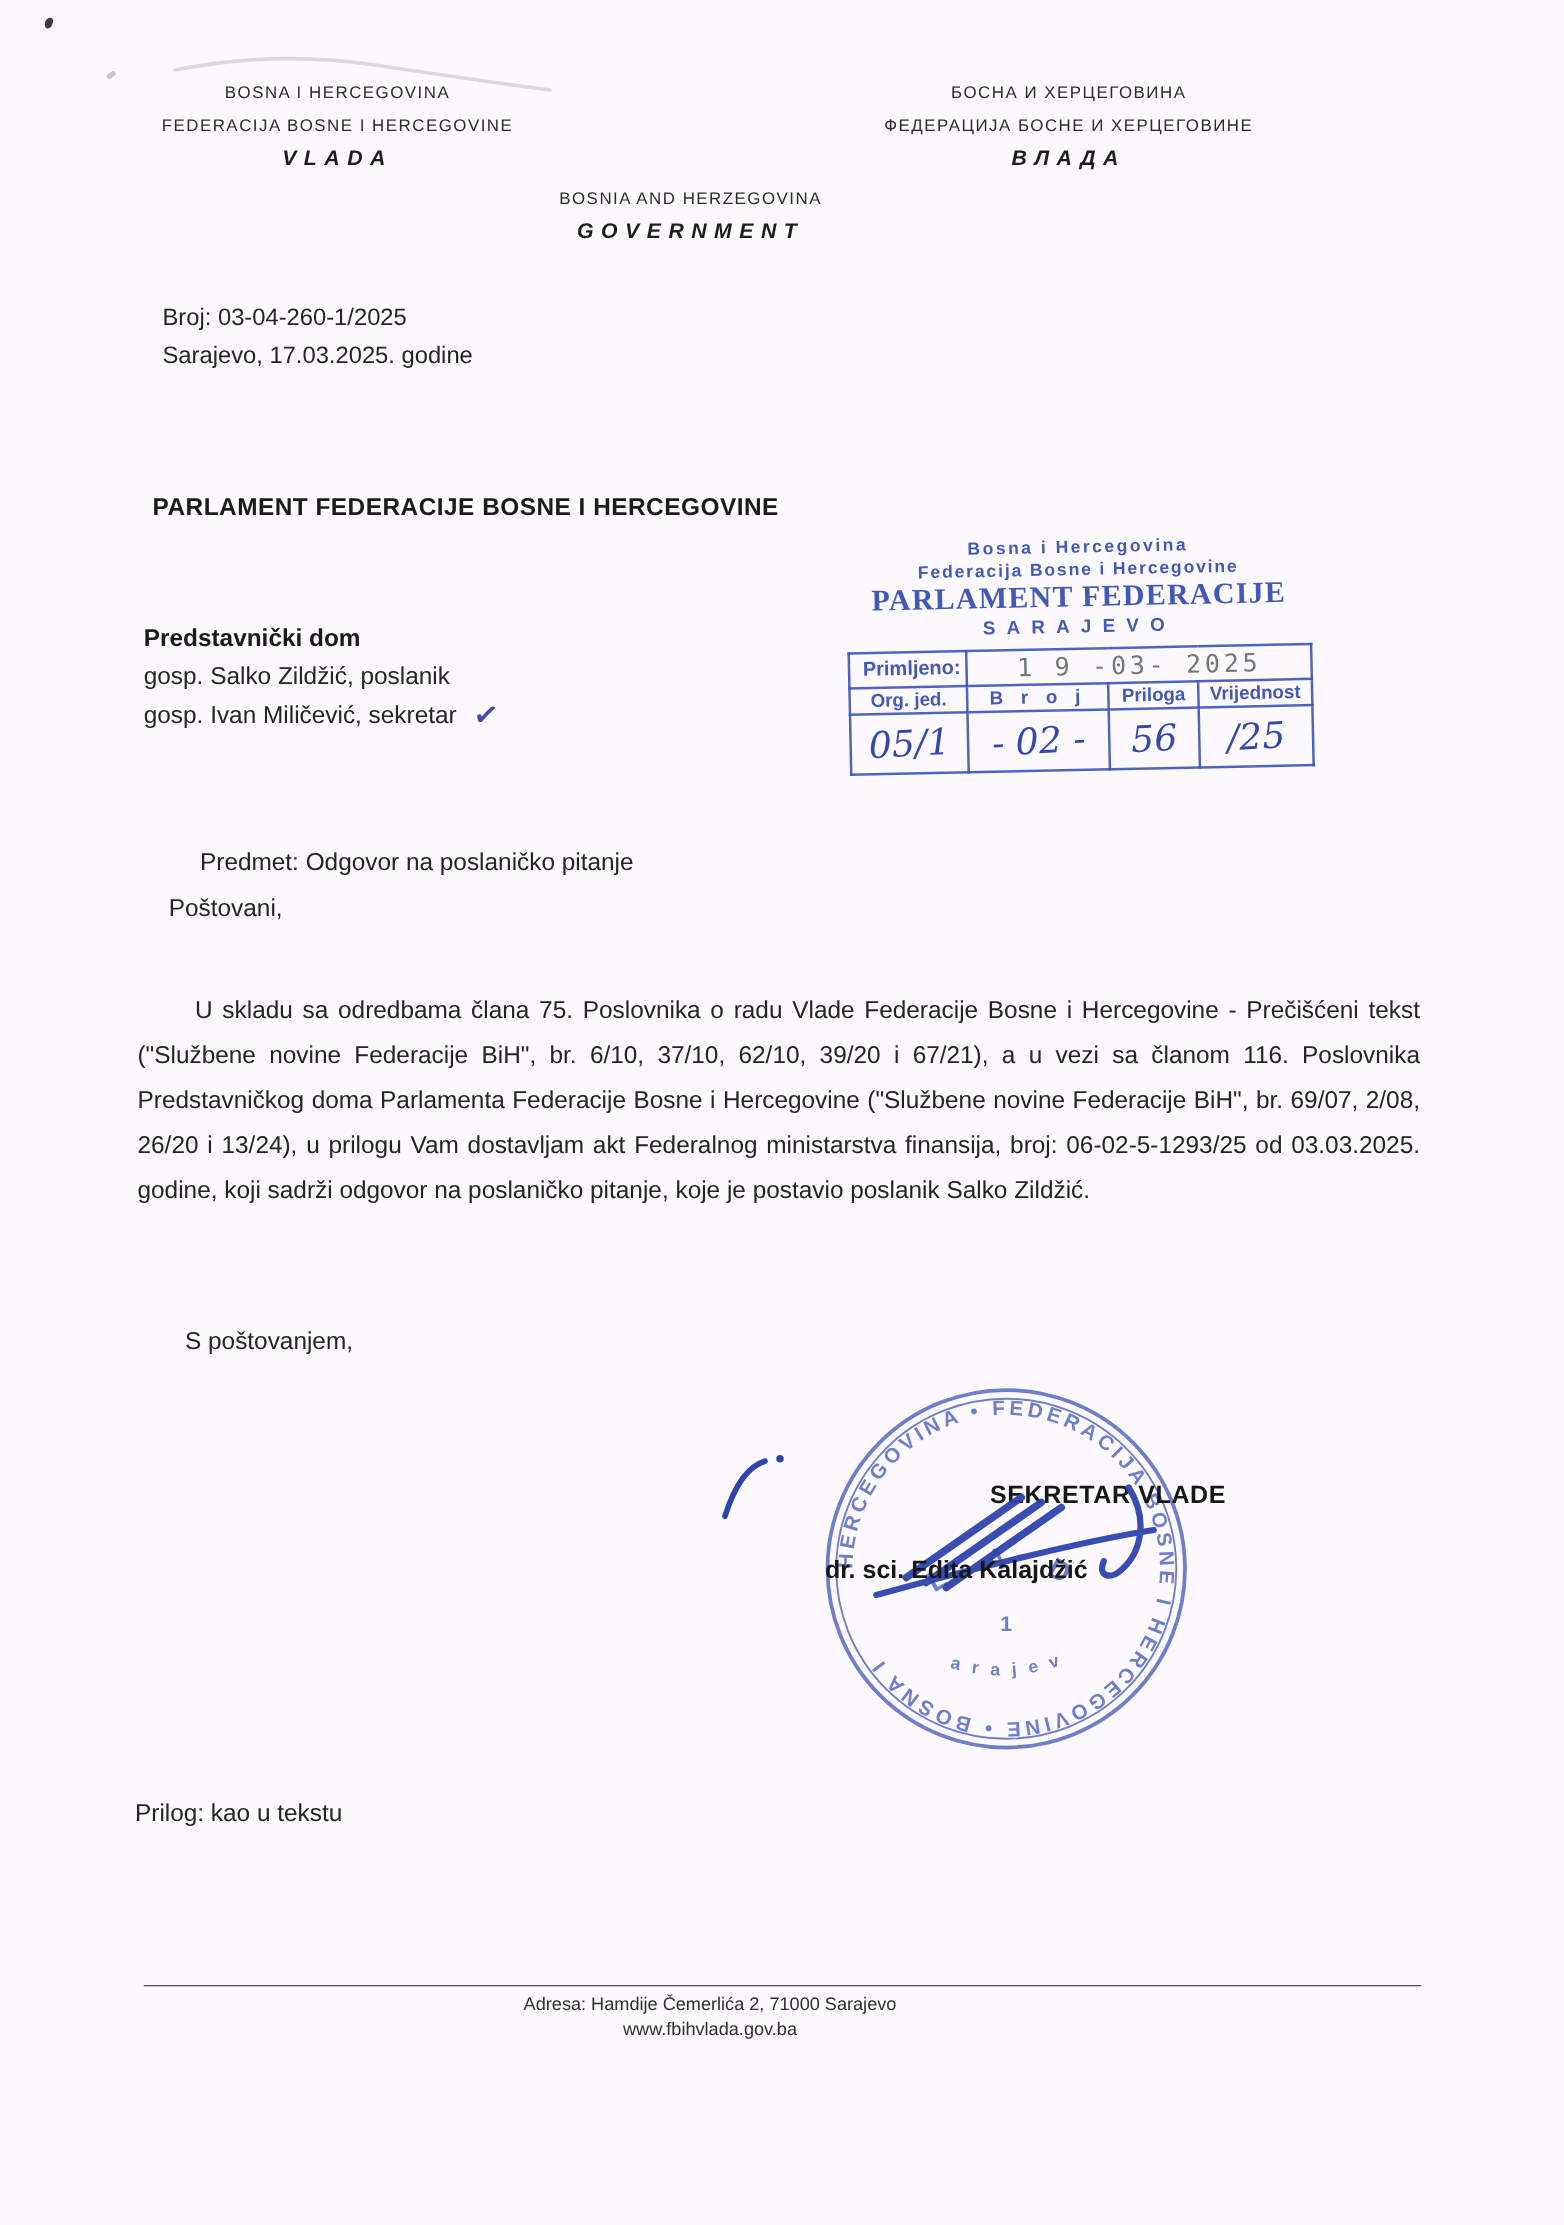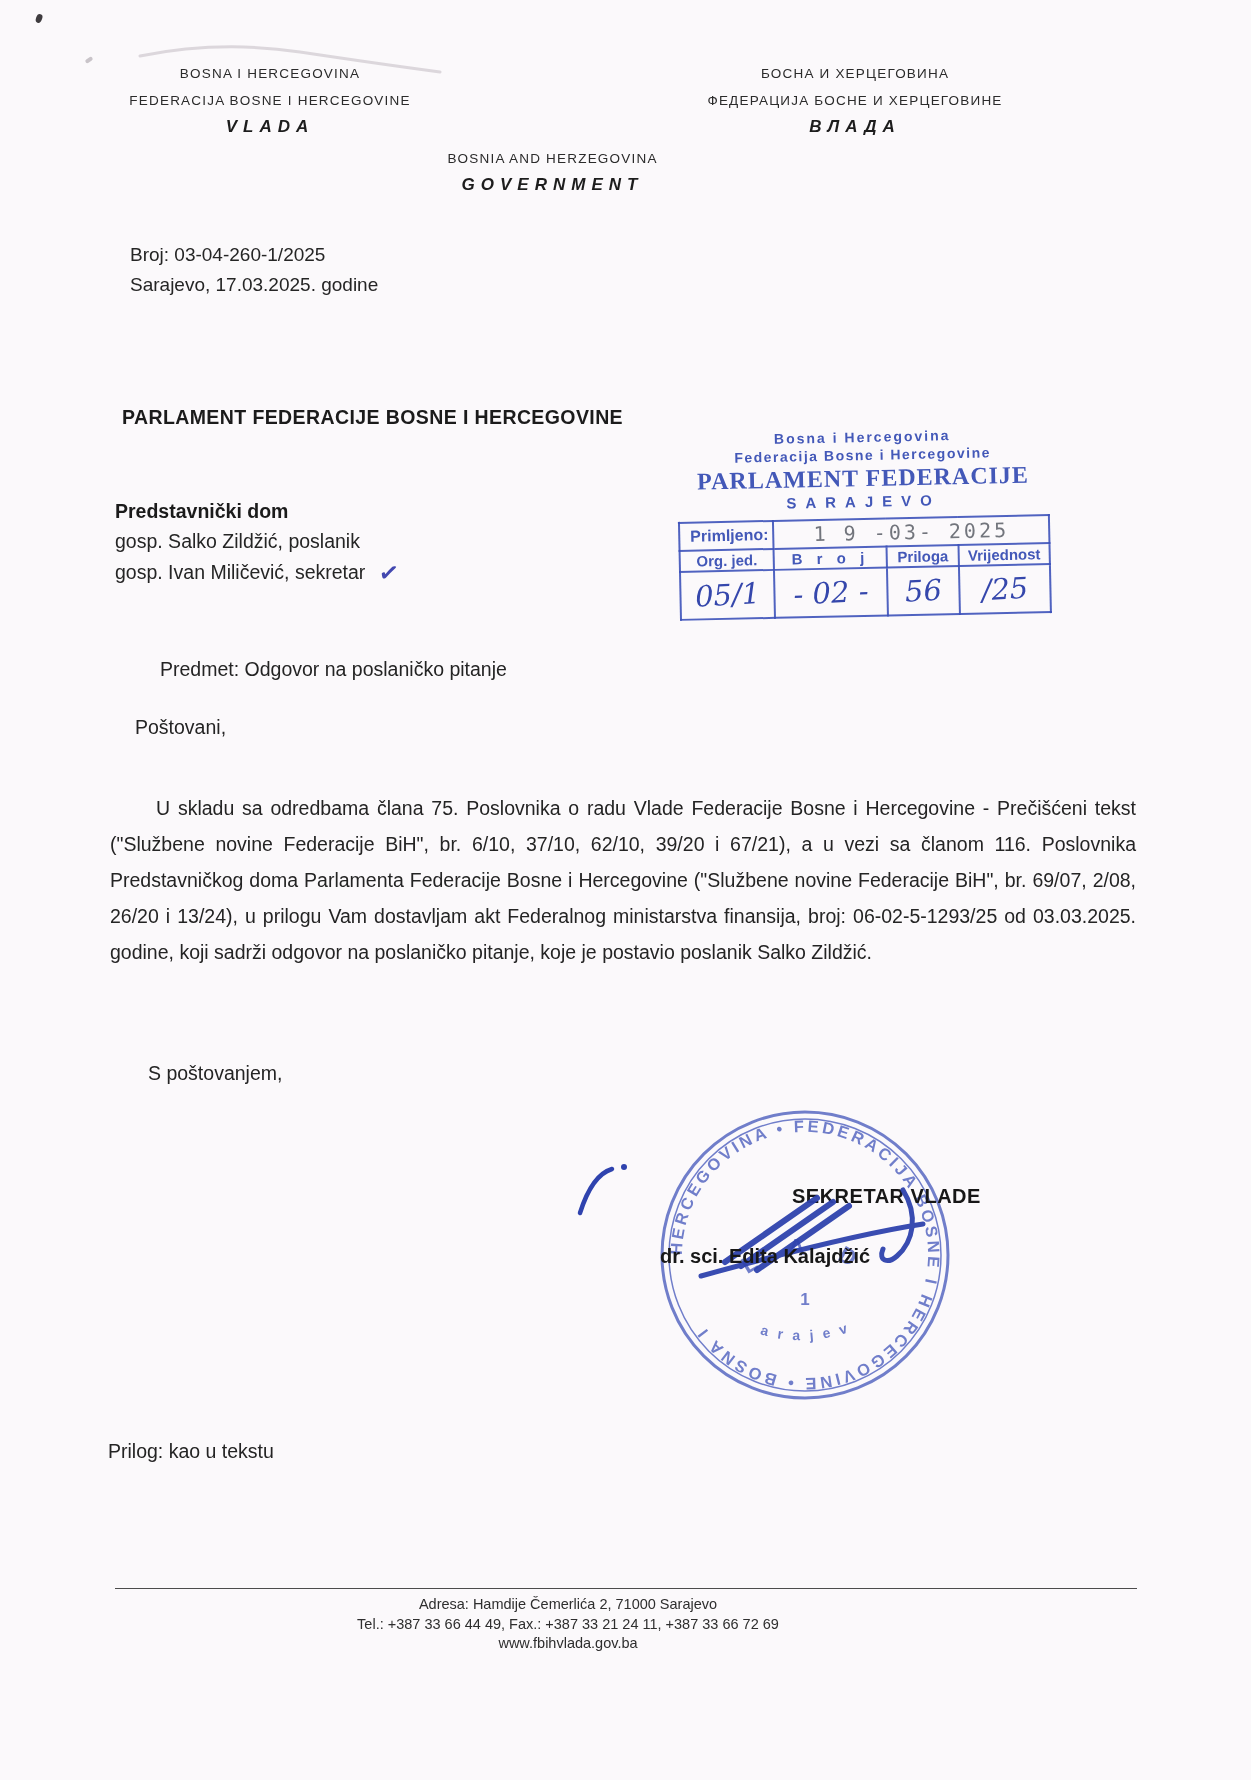--- a/index.html
+++ b/index.html
@@ -69,21 +69,21 @@
   <div class="abs ctr" style="left:385px;top:145px;width:335px;">
     <div class="lh-small">BOSNIA AND HERZEGOVINA</div>
     <div class="lh-big">GOVERNMENT</div>
   </div>
 
   <div class="abs ref" style="left:130px;top:240px;">
     <div>Broj: 03-04-260-1/2025</div>
     <div>Sarajevo, 17.03.2025. godine</div>
   </div>
 
-  <div class="abs addr-title" style="left:122px;top:406px;">PARLAMENT FEDERACIJE BOSNE I HERCEGOVINE</div>
+  <div class="abs addr-title" style="left:122px;top:395px;">PARLAMENT FEDERACIJE BOSNE I HERCEGOVINE</div>
   <div class="abs" style="left:115px;top:448px;margin-top:48px;">
     <div class="addr-line b">Predstavnički dom</div>
     <div class="addr-line">gosp. Salko Zildžić, poslanik</div>
     <div class="addr-line"><span>gosp. Ivan Miličević, sekretar</span><span class="check">✓</span></div>
   </div>
 
   <div class="abs rstamp" style="left:678px;top:428px;">
     <div class="rs-l1">Bosna i Hercegovina</div>
     <div class="rs-l2">Federacija Bosne i Hercegovine</div>
     <div class="rs-l3">PARLAMENT FEDERACIJE</div>
@@ -103,21 +103,21 @@
       <tr>
         <td class="rs-hand">05/1</td>
         <td class="rs-hand">- 02 -</td>
         <td class="rs-hand">56</td>
         <td class="rs-hand">/25</td>
       </tr>
     </tbody>
       </table>
   </div>
 
-  <div class="abs subject" style="left:160px;top:658px;">Predmet: Odgovor na poslaničko pitanje</div>
+  <div class="abs subject" style="left:160px;top:679px;">Predmet: Odgovor na poslaničko pitanje</div>
 
   <div class="abs salut" style="left:135px;top:716px;">Poštovani,</div>
 
   <div class="abs bodytext" style="left:110px;top:790px;">U skladu sa odredbama člana 75. Poslovnika o radu Vlade Federacije Bosne i Hercegovine - Prečišćeni tekst ("Službene novine Federacije BiH", br. 6/10, 37/10, 62/10, 39/20 i 67/21), a u vezi sa članom 116. Poslovnika Predstavničkog doma Parlamenta Federacije Bosne i Hercegovine ("Službene novine Federacije BiH", br. 69/07, 2/08, 26/20 i 13/24), u prilogu Vam dostavljam akt Federalnog ministarstva finansija, broj: 06-02-5-1293/25 od 03.03.2025. godine, koji sadrži odgovor na poslaničko pitanje, koje je postavio poslanik Salko Zildžić.</div>
 
   <div class="abs closing" style="left:148px;top:1062px;">S poštovanjem,</div>
 
   <svg class="abs stamp-svg" style="left:655px;top:1105px;opacity:.78;" width="300" height="300" viewBox="0 0 300 300">
     <defs>
       <path id="ringPath" d="M 27,150 A 123,123 0 0 1 273,150 A 123,123 0 0 1 27,150"></path>
@@ -153,17 +153,16 @@
       <path d="M 238,40 c 16,26 10,52 -6,66 c -9,8 -19,5 -14,-7" stroke-width="5"></path>
     </g>
   </svg>
   <div class="abs sig-name" style="left:660px;top:1245px;">dr. sci. Edita Kalajdžić</div>
 
   <div class="abs attach" style="left:108px;top:1440px;">Prilog: kao u tekstu</div>
 
   <div class="abs footer-rule" style="left:115px;top:1588px;"></div>
   <div class="abs footer" style="left:118px;top:1595px;">
     <div>Adresa: Hamdije Čemerlića 2,  71000 Sarajevo</div>
-    <div>Tel.:  +387 33 66 44 49, Fax.:  +387 33 21 24 11,  +387 33 66 72 69</div>
     <div>www.fbihvlada.gov.ba</div>
   </div>
 
 </div>
 
 </body></html>

